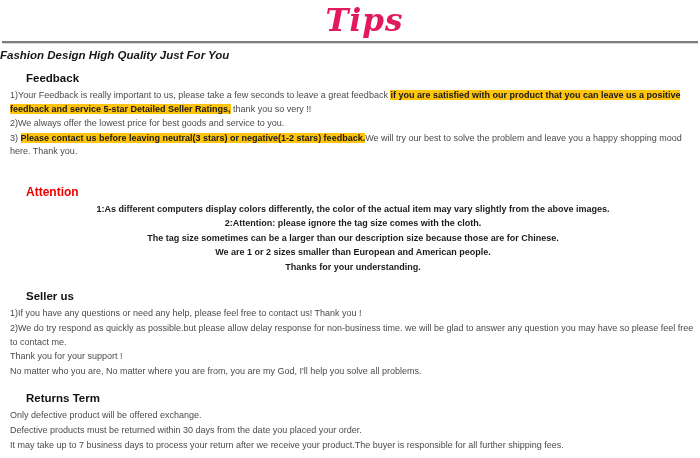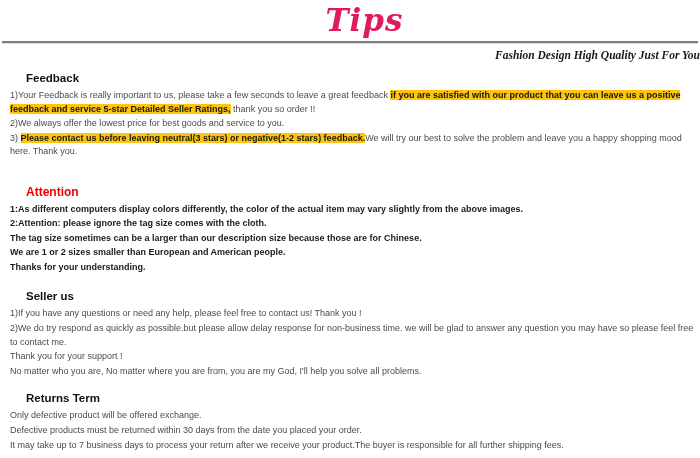--- a/index.html
+++ b/index.html
@@ -28,22 +28,22 @@
   }
 
   .divider {
     border: none;
     border-top: 2px solid #7e7e7e;
     border-bottom: 1px solid #d9d9d9;
     margin: 3px 2px 0 2px;
   }
 
   .tagline {
-    text-align: right;
-    font-family: Liberation Serif, serif;
+    text-align: left;
+    font-family: Liberation Sans, sans-serif;
     font-style: italic;
     font-weight: bold;
     font-size: 11.5px;
     line-height: 15px;
     color: #171717;
     margin-top: 4px;
   }
 
   .content { padding: 0 4px 0 10px; }
 
@@ -75,38 +75,39 @@
   }
 
   .sec.attention h2 {
     color: #f10000;
     font-size: 12px;
   }
   .sec.attention p {
     font-weight: bold;
     color: #1b1b1b;
     line-height: 13.5px;
+    text-align: center;
   }
 </style>
 </head>
 <body>
 
 <div class="page">
 
   <h1 class="title">Tips</h1>
 
   <hr class="divider">
 
   <div class="tagline">Fashion Design High Quality Just For You</div>
 
   <div class="content">
 
     <div class="sec feedback">
       <h2>Feedback</h2>
-      <p><span>1)Your Feedback is really important to us, please take a few seconds to leave a great feedback </span><span class="hl">if you are satisfied with our product that you can leave us a positive feedback and service 5-star Detailed Seller Ratings,</span><span> thank you so order !!</span></p>
+      <p><span>1)Your Feedback is really important to us, please take a few seconds to leave a great feedback </span><span class="hl">if you are satisfied with our product that you can leave us a positive feedback and service 5-star Detailed Seller Ratings,</span><span> thank you so very !!</span></p>
       <p>2)We always offer the lowest price for best goods and service to you.</p>
       <p><span>3) </span><span class="hl">Please contact us before leaving neutral(3 stars) or negative(1-2 stars) feedback.</span><span>We will try our best to solve the problem and leave you a happy shopping mood here. Thank you.</span></p>
     </div>
 
     <div class="sec attention">
       <h2>Attention</h2>
       <p>1:As different computers display colors differently, the color of the actual item may vary slightly from the above images.</p>
       <p>2:Attention: please ignore the tag size comes with the cloth.</p>
       <p>The tag size sometimes can be a larger than our description size because those are for Chinese.</p>
       <p>We are 1 or 2 sizes smaller than European and American people.</p>

